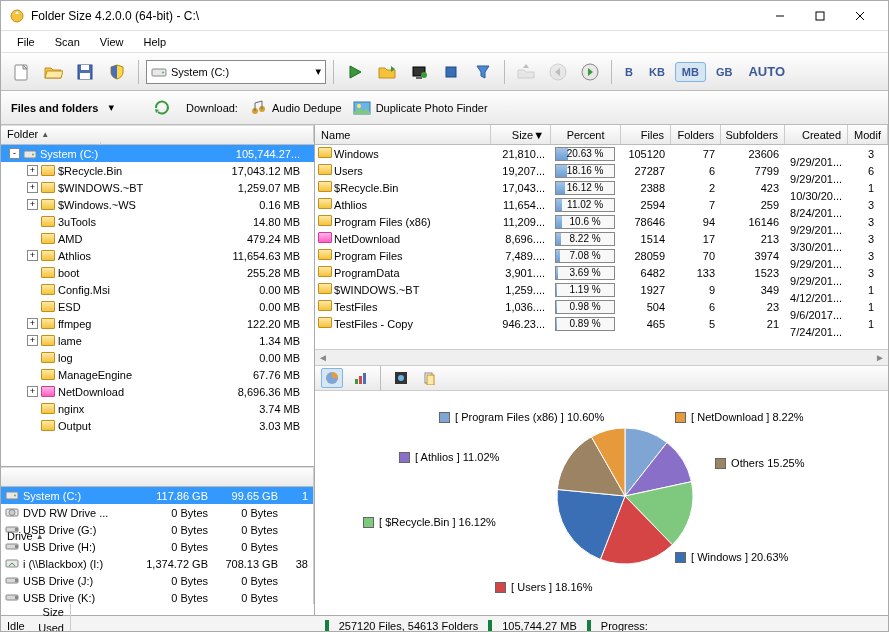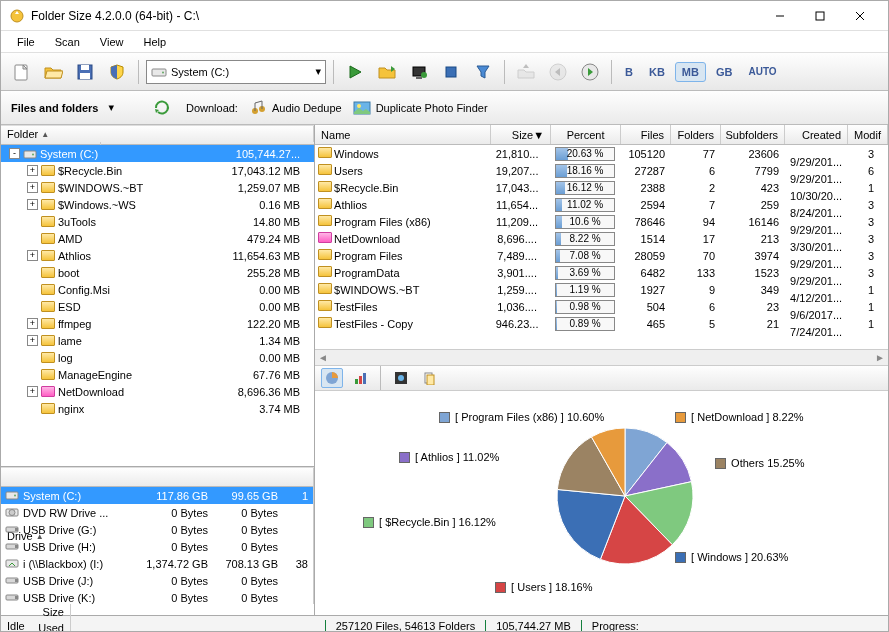--- a/index.html
+++ b/index.html
@@ -51,21 +51,21 @@
 .drive-row .dsize { width: 70px; text-align: right; }
 .drive-row .dused { width: 70px; text-align: right; }
 .drive-row .dextra { width: 30px; text-align: right; padding-left: 6px; }
 
 .list-area { height: 224px; overflow: auto; background: #fff; }
 .list-header { height: 20px; background: linear-gradient(#fefefe,#ebebeb); display: flex; border-bottom: 1px solid #bbb; position: sticky; top: 0; }
 .list-header .lcol { padding: 2px 6px; border-right: 1px solid #ccc; display: flex; align-items: center; }
 .list-row { height: 17px; display: flex; align-items: center; }
 .list-row .licon { width: 16px; padding-left: 3px; }
 .list-row .lname { flex: 0 0 158px; padding-left: 3px; overflow: hidden; text-overflow: ellipsis; }
-.list-row .lsize { width: 60px; text-align: center; padding-right: 4px; }
+.list-row .lsize { width: 60px; text-align: right; padding-right: 4px; }
 .list-row .lpct { width: 70px; display: flex; align-items: center; justify-content: flex-end; padding-right: 4px; }
 .pctbar { width: 60px; height: 14px; border: 1px solid #888; background: #f8f8f8; position: relative; margin-left: 4px; display: flex; align-items: center; justify-content: center; font-size: 10px; }
 .pctbar .fill { position: absolute; left: 0; top: 0; bottom: 0; background: linear-gradient(#a3c4e8,#6b9ed4); }
 .pctbar span { position: relative; z-index: 1; }
 .list-row .lfiles { width: 50px; text-align: right; padding-right: 4px; }
 .list-row .lfolders { width: 50px; text-align: right; padding-right: 4px; }
 .list-row .lsub { width: 64px; text-align: right; padding-right: 4px; }
 .list-row .lcreated { width: 63px; text-align: right; padding-right: 4px; overflow: hidden; margin-top: 16px; }
 .list-row .lmod { width: 28px; text-align: right; overflow: hidden; }
 
@@ -73,21 +73,21 @@
 
 .charttabs { height: 26px; background: linear-gradient(#fefefe,#eaeaea); display: flex; align-items: center; padding: 0 6px; gap: 6px; border-top: 1px solid #ccc; border-bottom: 1px solid #ccc; }
 .charttab { width: 22px; height: 20px; display: flex; align-items: center; justify-content: center; cursor: pointer; border-radius: 2px; }
 .charttab.selected { background: #d8e6f2; border: 1px solid #7eb4ea; }
 
 .chartarea { flex: 1; background: #fff; position: relative; overflow: hidden; }
 .legend-item { position: absolute; display: flex; align-items: center; gap: 5px; font-size: 11px; }
 .legend-swatch { width: 11px; height: 11px; border: 1px solid #666; }
 
 .statusbar { height: 20px; background: #f4f4f4; border-top: 1px solid #aaa; display: flex; align-items: center; padding: 0 6px; }
-.statusbar .cell { padding: 0 10px; border-left: 1px solid #15803d; }
+.statusbar .cell { padding: 0 10px; border-left: 4px solid #15803d; }
 
 .foldericon { width: 14px; height: 11px; background: linear-gradient(#ffe9a6,#f5c33b); border: 1px solid #c09020; border-radius: 1px; display: inline-block; }
 .foldericon.pink { background: linear-gradient(#ffb6e6,#ff5ec4); border-color: #d03da0; }
 </style>
 </head>
 <body>
 
 <div class="titlebar">
   <span class="icon">
     <svg width="16" height="16">
@@ -202,21 +202,21 @@
       <svg width="20" height="20">
         <circle cx="10" cy="10" r="8" fill="#e8e8e8" stroke="#888"></circle>
         <path d="M8 6 l5 4 l-5 4 z" fill="#3a9a3a"></path>
       </svg>
     </div>
   <div class="tbsep"></div>
   <div class="sizebtn">B</div>
   <div class="sizebtn">KB</div>
   <div class="sizebtn selected">MB</div>
   <div class="sizebtn">GB</div>
-  <div class="sizebtn" style="font-size:10px">AUTO</div>
+  <div class="sizebtn" style="font-size:13px">AUTO</div>
 </div>
 
 <div class="toolbar2">
   <span class="ff-label">Files and folders</span>
   <span>▾</span>
   <span style="width:14px"></span>
   <div class="tbbtn">
       <svg width="18" height="18">
         <path d="M3 9 a6 6 0 1 1 2 4" fill="none" stroke="#3a9a3a" stroke-width="2"></path>
         <path d="M3 14 l-1 -4 l4 1 z" fill="#3a9a3a"></path>
@@ -361,20 +361,27 @@
           <span class="ficon"><span class="foldericon pink"></span></span>
           <span class="tname">NetDownload</span>
           <span class="tsize">8,696.36 MB</span>
         </div>
         <div class="tree-row">
           <span style="width: 24px; display: inline-block;"></span>
           <span class="expander blank"></span>
           <span class="ficon"><span class="foldericon"></span></span>
           <span class="tname">nginx</span>
           <span class="tsize">3.74 MB</span>
+        </div>
+        <div class="tree-row">
+          <span style="width: 24px; display: inline-block;"></span>
+          <span class="expander blank"></span>
+          <span class="ficon"><span class="foldericon"></span></span>
+          <span class="tname">Output</span>
+          <span class="tsize">3.03 MB</span>
         </div>
       </div>
 
     <div class="drivepanel">
       <div class="panel-header">
         <div class="col" style="flex:0 0 136px">
             <span>Drive</span>
             <span class="sortarrow">▲</span>
           </div>
         <div class="col" style="width:70px; justify-content:flex-end">

